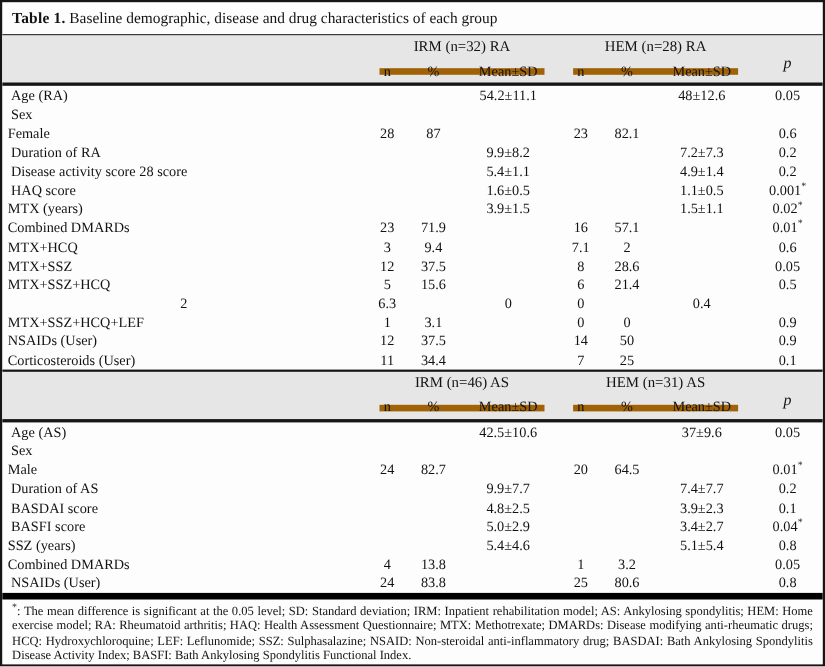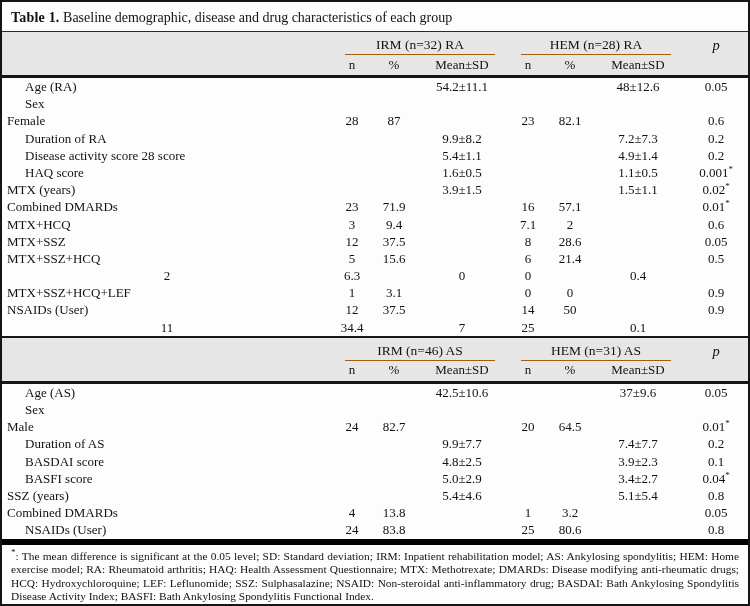--- a/index.html
+++ b/index.html
@@ -30,23 +30,23 @@
   .bandA {
     display:grid;
     grid-template-columns:330px 176px 176px 1fr;
     align-items:end;
     height:21px;
     padding-top:2px;
     font-size:13.5px;
   }
   .group-head {
     text-align:center;
-    border-bottom:1px solid #a16207;
+    border-bottom:6px solid #a16207;
     margin:0 13px;
-    padding-bottom:1px;
+    padding-bottom:12px;
     white-space:nowrap;
   }
   .p-head {
     text-align:center;
     font-style:italic;
     font-size:14.5px;
     padding-bottom:1px;
   }
   .bandB {
     display:grid;
@@ -61,21 +61,21 @@
   
   .rows { background:transparent; }
   .row {
     display:grid;
     grid-template-columns:330px 40px 44px 92px 40px 44px 92px 1fr;
     height:17.2px;
     line-height:17.2px;
     font-size:13px;
   }
   .cell { overflow:hidden; white-space:nowrap; }
-  .lab { padding-left:23px; }
+  .lab { padding-left:8px; }
   .lab.ind { padding-left:5px; }
   .num { text-align:center; }
 
   sup { font-size:9px; line-height:0; vertical-align:super; }
 
   .footnote {
     border-top:6px solid #000000;
     padding:5px 9px 0 9px;
     font-size:11.4px;
     line-height:13.6px;
@@ -245,20 +245,21 @@
         <div class="cell lab ind">NSAIDs (User)</div>
         <div class="cell num">12</div>
         <div class="cell num">37.5</div>
         <div class="cell num"></div>
         <div class="cell num">14</div>
         <div class="cell num">50</div>
         <div class="cell num"></div>
         <div class="cell num">0.9</div>
       </div>
       <div class="row">
+        <div class="cell lab ind">Corticosteroids (User)</div>
         <div class="cell num">11</div>
         <div class="cell num">34.4</div>
         <div class="cell num"></div>
         <div class="cell num">7</div>
         <div class="cell num">25</div>
         <div class="cell num"></div>
         <div class="cell num">0.1</div>
       </div>
     </div>
 

